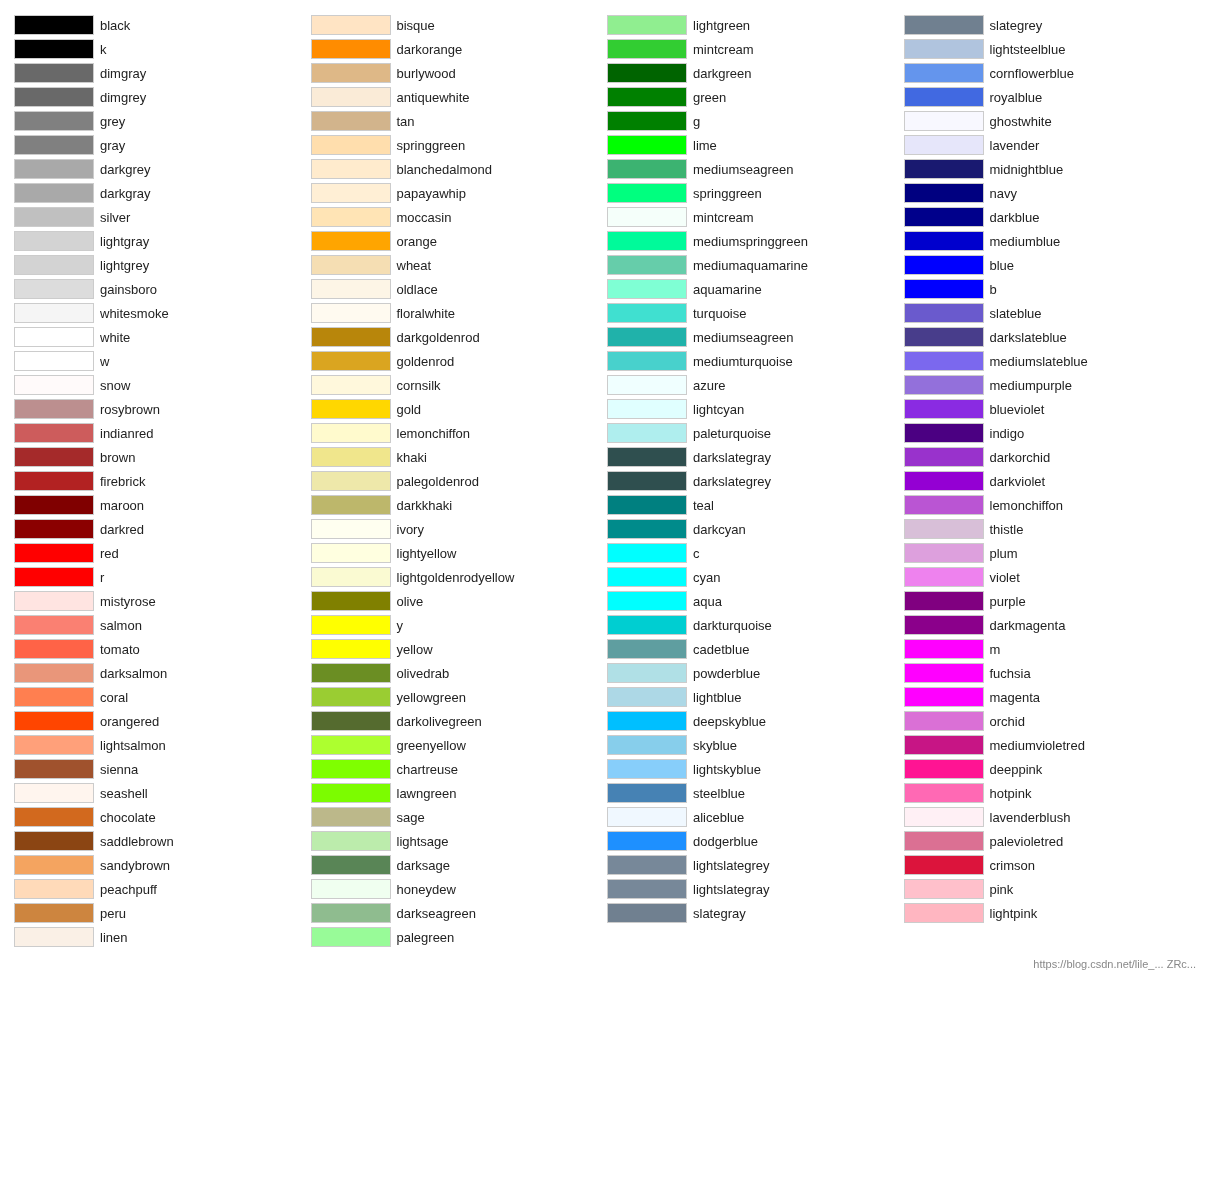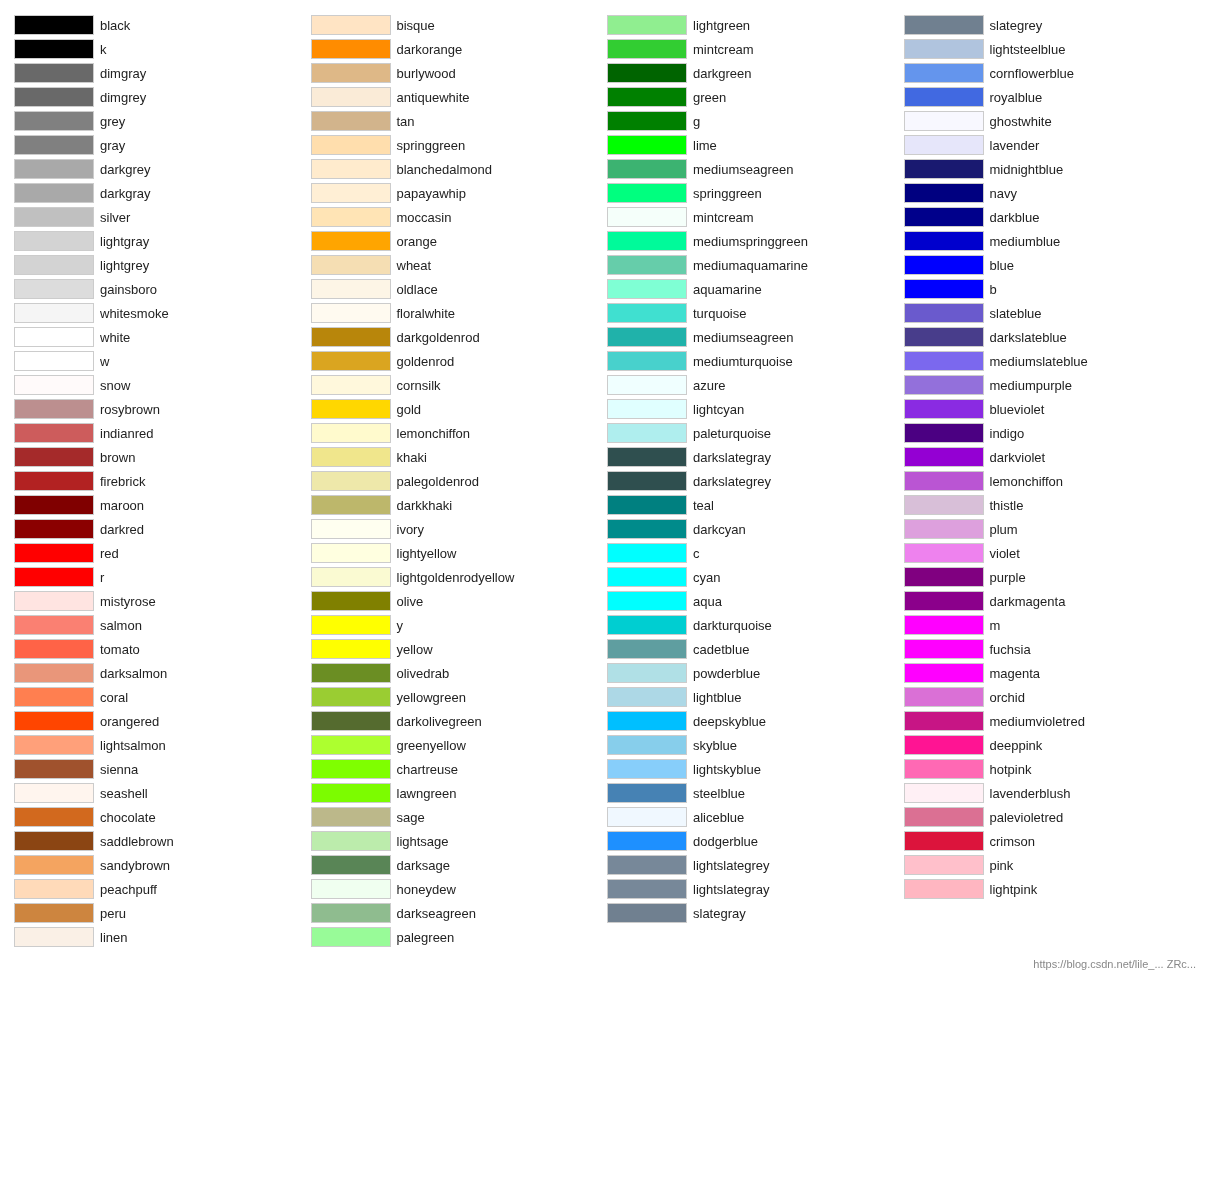--- a/index.html
+++ b/index.html
@@ -586,20 +586,24 @@
       </div>
       <div class="color-item">
         <div class="color-swatch" style="background-color: rgb(138, 43, 226);"></div>
         <span class="color-name">blueviolet</span>
       </div>
       <div class="color-item">
         <div class="color-swatch" style="background-color: rgb(75, 0, 130);"></div>
         <span class="color-name">indigo</span>
       </div>
       <div class="color-item">
+        <div class="color-swatch" style="background-color: rgb(153, 50, 204);"></div>
+        <span class="color-name">darkorchid</span>
+      </div>
+      <div class="color-item">
         <div class="color-swatch" style="background-color: rgb(148, 0, 211);"></div>
         <span class="color-name">darkviolet</span>
       </div>
       <div class="color-item">
         <div class="color-swatch" style="background-color: rgb(186, 85, 211);"></div>
         <span class="color-name">lemonchiffon</span>
       </div>
       <div class="color-item">
         <div class="color-swatch" style="background-color: rgb(216, 191, 216);"></div>
         <span class="color-name">thistle</span>

